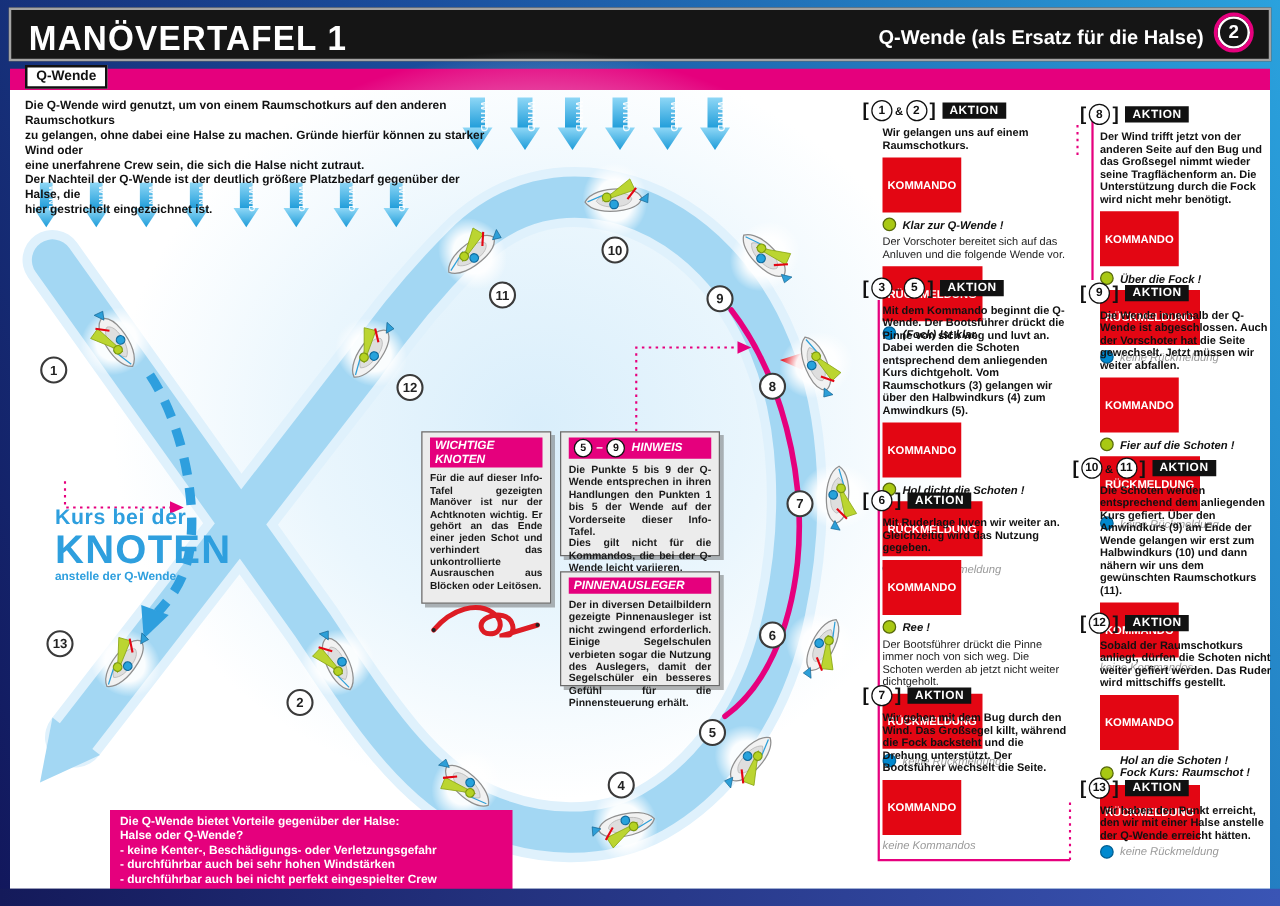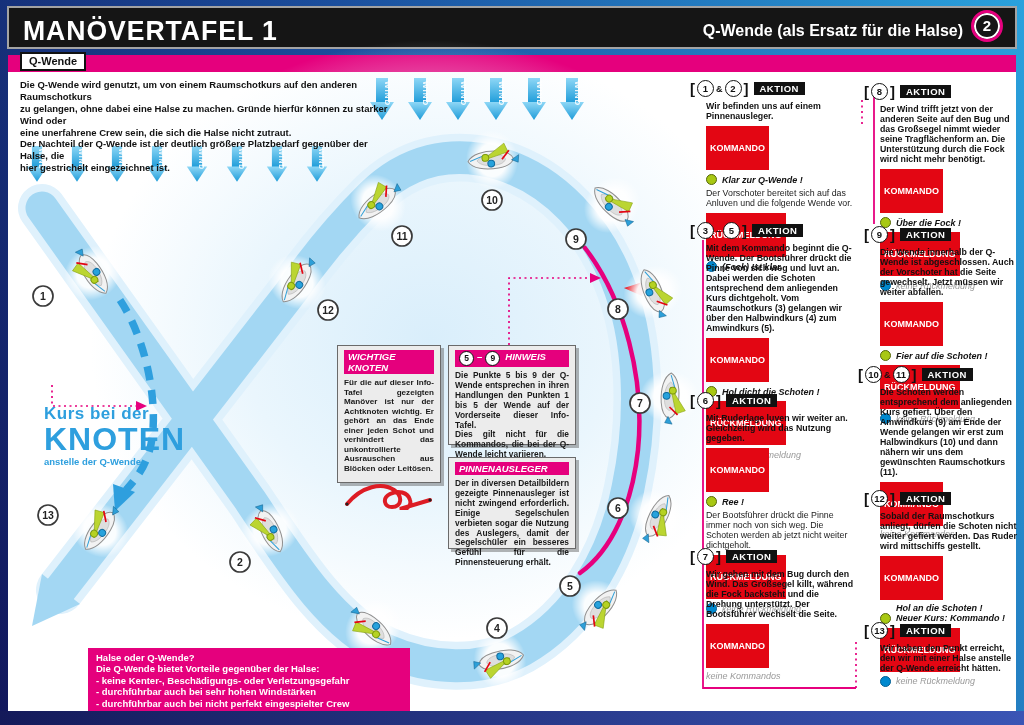--- a/index.html
+++ b/index.html
@@ -29,21 +29,21 @@
   svg.diag{position:absolute;left:0;top:0;width:1024px;height:725px}
   
   .halse{position:absolute;left:44px;top:405px;color:#2e9fde;line-height:1}
   .halse .l1{font-size:17px;font-weight:bold;letter-spacing:.5px}
   .halse .l2{font-size:32px;font-weight:bold;letter-spacing:1px;margin-top:1px}
   .halse .l3{font-size:9.5px;font-weight:bold;margin-top:2px}
   
   .gbox{position:absolute;background:#ececec;border:1px solid #6a6a6a;
     box-shadow:3px 3px 0 rgba(90,90,90,.45);box-sizing:border-box;padding:5px 6px}
   .gbox .bhead{background:#e5007d;color:#fff;font-weight:bold;font-style:italic;
-    font-size:9.5px;padding:1px 4px;margin:-1px 0 4px 0;display:flex;align-items:flex-start;gap:3px}
+    font-size:9.5px;padding:1px 4px;margin:-1px 0 4px 0;display:flex;align-items:center;gap:3px}
   .gbox .btext{font-size:8.4px;font-weight:bold;color:#1a1a1a;line-height:1.18;
     text-align:justify;white-space:pre-line}
   .rnum{display:inline-block;width:13px;height:13px;border-radius:50%;background:#fff;
     border:1.5px solid #111;color:#111;font-size:8.5px;font-weight:bold;font-style:normal;
     text-align:center;line-height:13px;flex:none}
   
   .advbox{position:absolute;left:88px;top:648px;width:322px;background:#e5007d;color:#fff;
     padding:4px 8px;box-sizing:border-box}
   .advbox .at{font-size:9.5px;font-weight:bold;line-height:1.2}
   .advbox .ai{font-size:9.5px;font-weight:bold;line-height:1.2;white-space:pre-line}
@@ -270,38 +270,38 @@
 </div>
 
 <div class="gbox" style="left:448px;top:457px;width:128px;height:92px">
   <div class="bhead">
       <span>PINNENAUSLEGER</span>
     </div>
   <div class="btext">Der in diversen Detailbildern gezeigte Pinnenausleger ist nicht zwingend erforderlich. Einige Segelschulen verbieten sogar die Nutzung des Auslegers, damit der Segelschüler ein besseres Gefühl für die Pinnensteuerung erhält.</div>
 </div>
 
 <div class="advbox">
+  <div class="at">Die Q-Wende bietet Vorteile gegenüber der Halse:</div>
   <div class="at">Halse oder Q-Wende?</div>
-  <div class="at">Die Q-Wende bietet Vorteile gegenüber der Halse:</div>
   <div class="ai">- keine Kenter-, Beschädigungs- oder Verletzungsgefahr
 - durchführbar auch bei sehr hohen Windstärken
 - durchführbar auch bei nicht perfekt eingespielter Crew</div>
 </div>
 
 <div class="ab" style="left:690px;top:80px;width:166px">
   <div class="ab-h">
       <span class="brk">[</span>
       <span class="bnum">1</span>
       <span class="bsep">&amp;</span>
       <span class="bnum">2</span>
       <span class="brk">]</span>
       <span class="chip">AKTION</span>
     </div>
   <div class="ab-b">
-    <p class="t">Wir befinden uns auf einem Pinnenausleger.</p>
+    <p class="t">Wir gelangen uns auf einem Raumschotkurs.</p>
     <div class="lbl">KOMMANDO</div>
     <div class="cmd">
         <span class="dot g"></span>
         <span class="ctext">Klar zur Q-Wende !</span>
       </div>
     <p class="t n">Der Vorschoter bereitet sich auf das Anluven und die folgende Wende vor.</p>
     <div class="lbl">RÜCKMELDUNG</div>
     <div class="cmd">
         <span class="dot b"></span>
         <span class="ctext">(Fock) Ist klar.</span>
@@ -436,21 +436,21 @@
       <span class="bnum">12</span>
       <span class="brk">]</span>
       <span class="chip">AKTION</span>
     </div>
   <div class="ab-b">
     <p class="t">Sobald der Raumschotkurs anliegt, dürfen die Schoten nicht weiter gefiert werden. Das Ruder wird mittschiffs gestellt.</p>
     <div class="lbl">KOMMANDO</div>
     <div class="cmd">
         <span class="dot g"></span>
         <span class="ctext">Hol an die Schoten !
-Neuer Kurs: Kommando !</span>
+Fock Kurs: Raumschot !</span>
       </div>
     <div class="lbl">RÜCKMELDUNG</div>
     <div class="cmd">
         <span class="dot b"></span>
         <span class="gray">keine Rückmeldung</span>
       </div>
   </div>
 </div>
 
 <div class="ab" style="left:864px;top:622px;width:154px">

